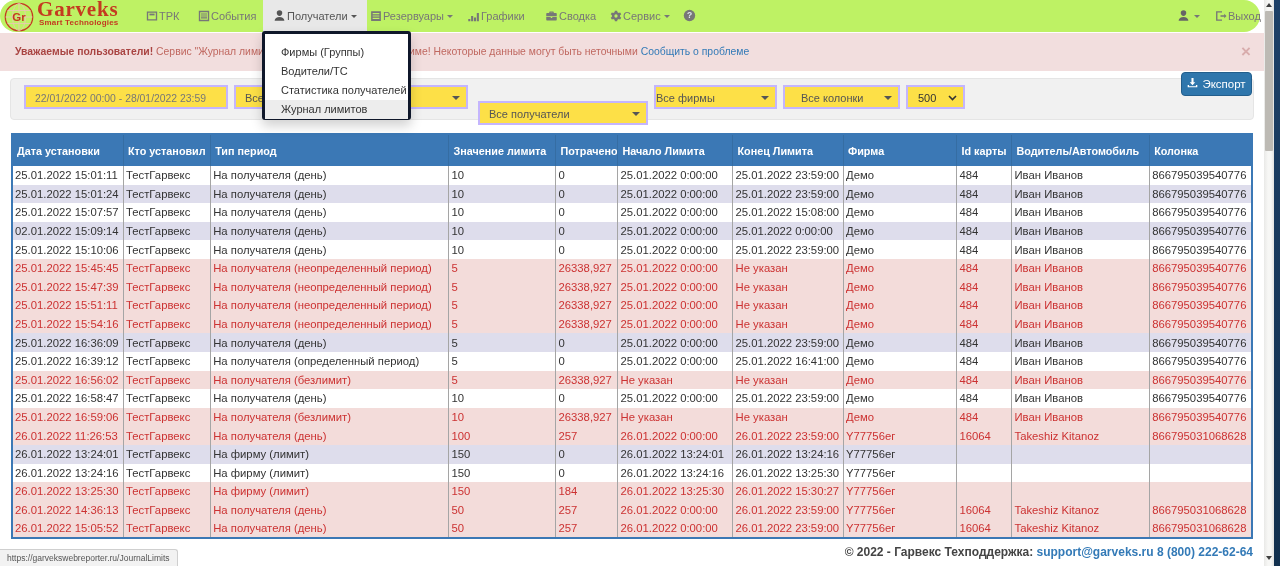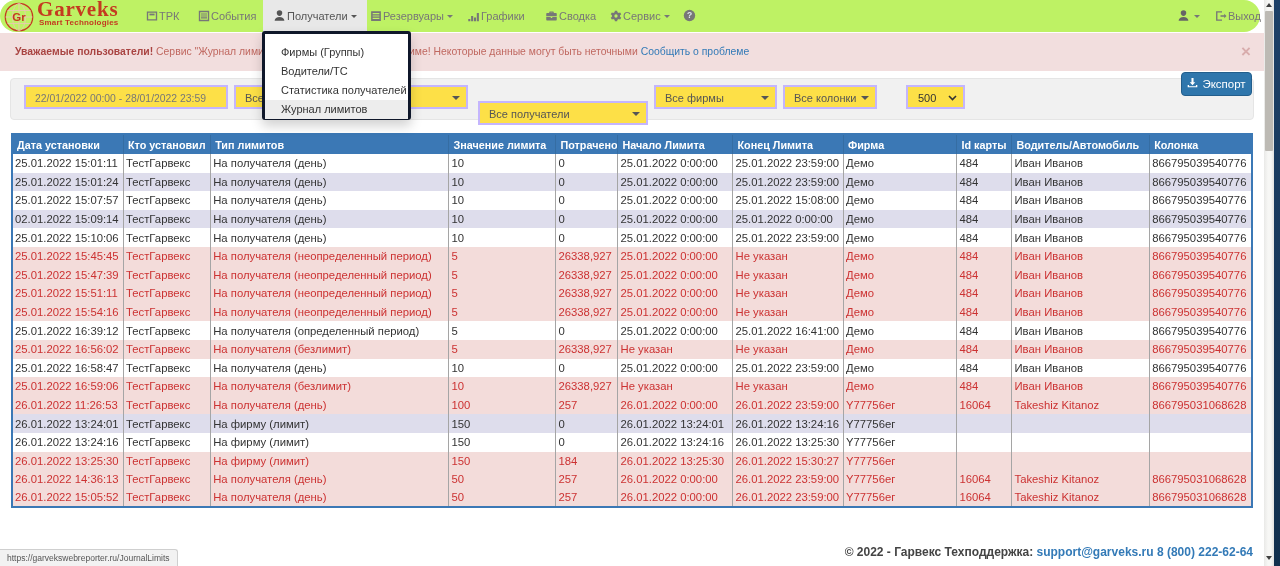--- a/index.html
+++ b/index.html
@@ -25,21 +25,21 @@
   #alert .close { position:absolute; right:13px; top:0; height:38px; line-height:37px; font-size:17px; font-weight:bold; color:#d8acac; }
 
   
   #filters { position:absolute; left:10px; top:78px; width:1244px; height:42px; background:#f1f1f1; border:1px solid #e5e5e5; border-radius:4px; }
   .ctl { position:absolute; top:85px; height:24px; background:#fde047; border:2px solid #c4b5fd; border-radius:0; font-size:11px; color:#777; line-height:22px; white-space:nowrap; }
   .ctl .car { position:absolute; right:6px; top:9px; width:0; height:0; border-left:4px solid transparent; border-right:4px solid transparent; border-top:4px solid #555; }
   #btn-export { position:absolute; left:1181px; top:72px; width:71px; height:24px; background:#2f76ac; border:1px solid #235e8c; border-radius:4px; color:#fff; font-size:11.5px; text-align:center; line-height:22px; }
 
   
   #tbl { position:absolute; left:11px; top:133px; width:1240px; border-collapse:collapse; table-layout:fixed; border:2px solid #3b78b5; }
-  #tbl th { background:#3b78b5; color:#fff; font-size:10.8px; font-weight:bold; text-align:left; padding:0 0 0 4px; height:20px; border-right:1px solid #356da3; overflow:hidden; white-space:nowrap; }
+  #tbl th { background:#3b78b5; color:#fff; font-size:10.8px; font-weight:bold; text-align:left; padding:0 0 0 4px; height:32px; border-right:1px solid #356da3; overflow:hidden; white-space:nowrap; }
   #tbl td { font-size:11.3px; color:#333; padding:0 0 0 2px; height:18.6px; border-right:1px solid #a5a5a5; overflow:hidden; white-space:nowrap; }
   #tbl tr.l td { background:#deddec; }
   #tbl tr.r td { background:#f3dcda; color:#cc3232; }
 
   
   #footer { position:absolute; right:11px; top:545px; font-size:12px; color:#444; white-space:nowrap;font-weight:bold; }
   #footer a { color:#337ab7; text-decoration:none; }
   #status { position:absolute; left:0; top:549px; height:17px; background:#f2f2f2; border:1px solid #cfcfcf; border-left:none; border-bottom:none; border-top-right-radius:3px; font-size:8.5px; color:#555; line-height:16px; padding:0 7px 0 7px; }
 
   
@@ -122,22 +122,22 @@
   <div id="alert">
     <div class="seg" style="left:15px; width:247px; overflow:hidden;"><b>Уважаемые пользователи!</b> Сервис "Журнал лимитов" работает в тестовом режиме! Некоторые данные</div>
     <div class="seg" style="left:409px;">име! Некоторые данные могут быть неточными <a>Сообщить о проблеме</a></div>
     <div class="close">×</div>
   </div>
 
   <div id="filters"></div>
   <div class="ctl" style="left:24px; width:204px; padding-left:9px;"><span style="font-size:10.4px">22/01/2022 00:00 - 28/01/2022 23:59</span></div>
   <div class="ctl" style="left:234px; width:234px; padding-left:9px; color:#555;">Все<span class="car"></span></div>
   <div class="ctl" style="left:478px; width:170px; padding-left:9px; color:#555;margin-top:16px;">Все получатели<span class="car"></span></div>
-  <div class="ctl" style="left:654px; width:123px; padding-left:9px; color:#555;">Все фирмы<span class="car"></span></div>
-  <div class="ctl" style="left:783px; width:94px; padding-left:9px; color:#555;">Все колонки<span class="car"></span></div>
+  <div class="ctl" style="left:654px; width:123px; padding-left:0; color:#555;">Все фирмы<span class="car"></span></div>
+  <div class="ctl" style="left:783px; width:117px; padding-left:16px; color:#555;">Все колонки<span class="car"></span></div>
   <div class="ctl" style="left:906px; width:59px; padding-left:10px; color:#333;">500
     <svg style="position:absolute;right:6px;top:8px" width="9" height="6" viewBox="0 0 9 6">
         <path d="M1 1 L4.5 4.5 L8 1" fill="none" stroke="#333" stroke-width="1.6"></path>
       </svg>
   </div>
   <div id="btn-export">
     <svg width="11" height="11" viewBox="0 0 16 16" style="vertical-align:-1px; margin-right:4px;">
         <path fill="#fff" d="M6.5 0h3v6H12L8 10.5 4 6h2.5zM1 12h14v1.5H1zM1 10h2v3H1zM13 10h2v3h-2z"></path>
       </svg>Экспорт
   </div>
@@ -153,21 +153,21 @@
         <col style="width:110.5px">
         <col style="width:113.5px">
         <col style="width:55px">
         <col style="width:137.7px">
         <col style="width:102.3px">
     </colgroup>
     <tbody>
         <tr>
           <th>Дата установки</th>
           <th>Кто установил</th>
-          <th>Тип лимитов</th>
+          <th>Тип период</th>
           <th>Значение лимита</th>
           <th>Потрачено</th>
           <th>Начало Лимита</th>
           <th>Конец Лимита</th>
           <th>Фирма</th>
           <th>Id карты</th>
           <th>Водитель/Автомобиль</th>
           <th>Колонка</th>
         </tr>
     <tr class="w">
@@ -280,20 +280,33 @@
           <td>На получателя (неопределенный период)</td>
           <td>5</td>
           <td>26338,927</td>
           <td>25.01.2022 0:00:00</td>
           <td>Не указан</td>
           <td>Демо</td>
           <td>484</td>
           <td>Иван Иванов</td>
           <td>866795039540776</td>
         </tr>
+    <tr class="l">
+          <td>25.01.2022 16:36:09</td>
+          <td>ТестГарвекс</td>
+          <td>На получателя (день)</td>
+          <td>5</td>
+          <td>0</td>
+          <td>25.01.2022 0:00:00</td>
+          <td>25.01.2022 23:59:00</td>
+          <td>Демо</td>
+          <td>484</td>
+          <td>Иван Иванов</td>
+          <td>866795039540776</td>
+        </tr>
     <tr class="w">
           <td>25.01.2022 16:39:12</td>
           <td>ТестГарвекс</td>
           <td>На получателя (определенный период)</td>
           <td>5</td>
           <td>0</td>
           <td>25.01.2022 0:00:00</td>
           <td>25.01.2022 16:41:00</td>
           <td>Демо</td>
           <td>484</td>

